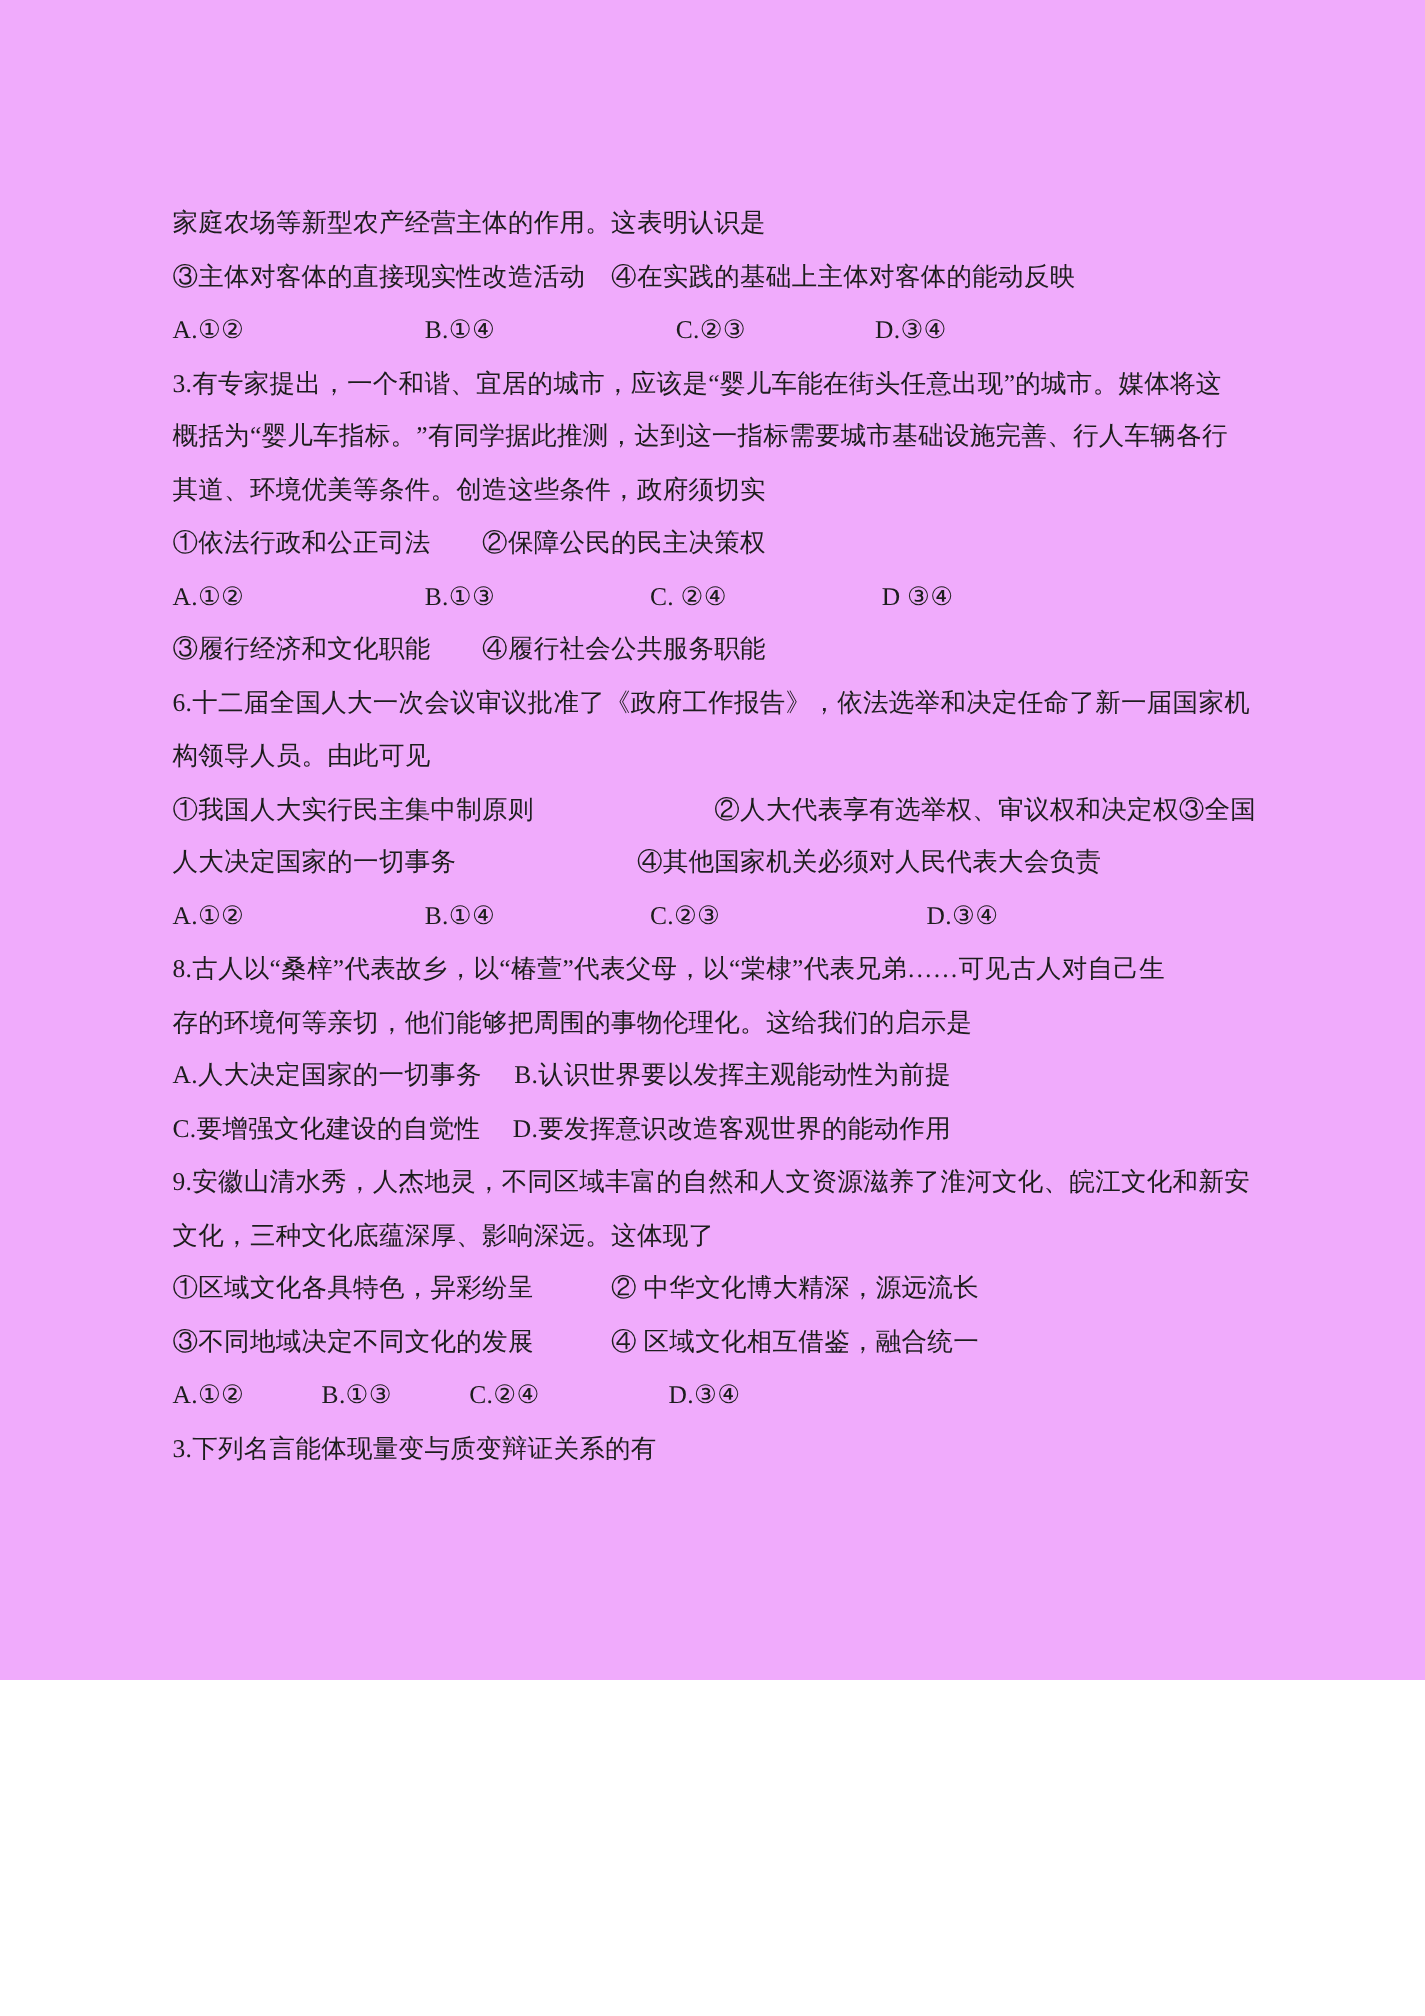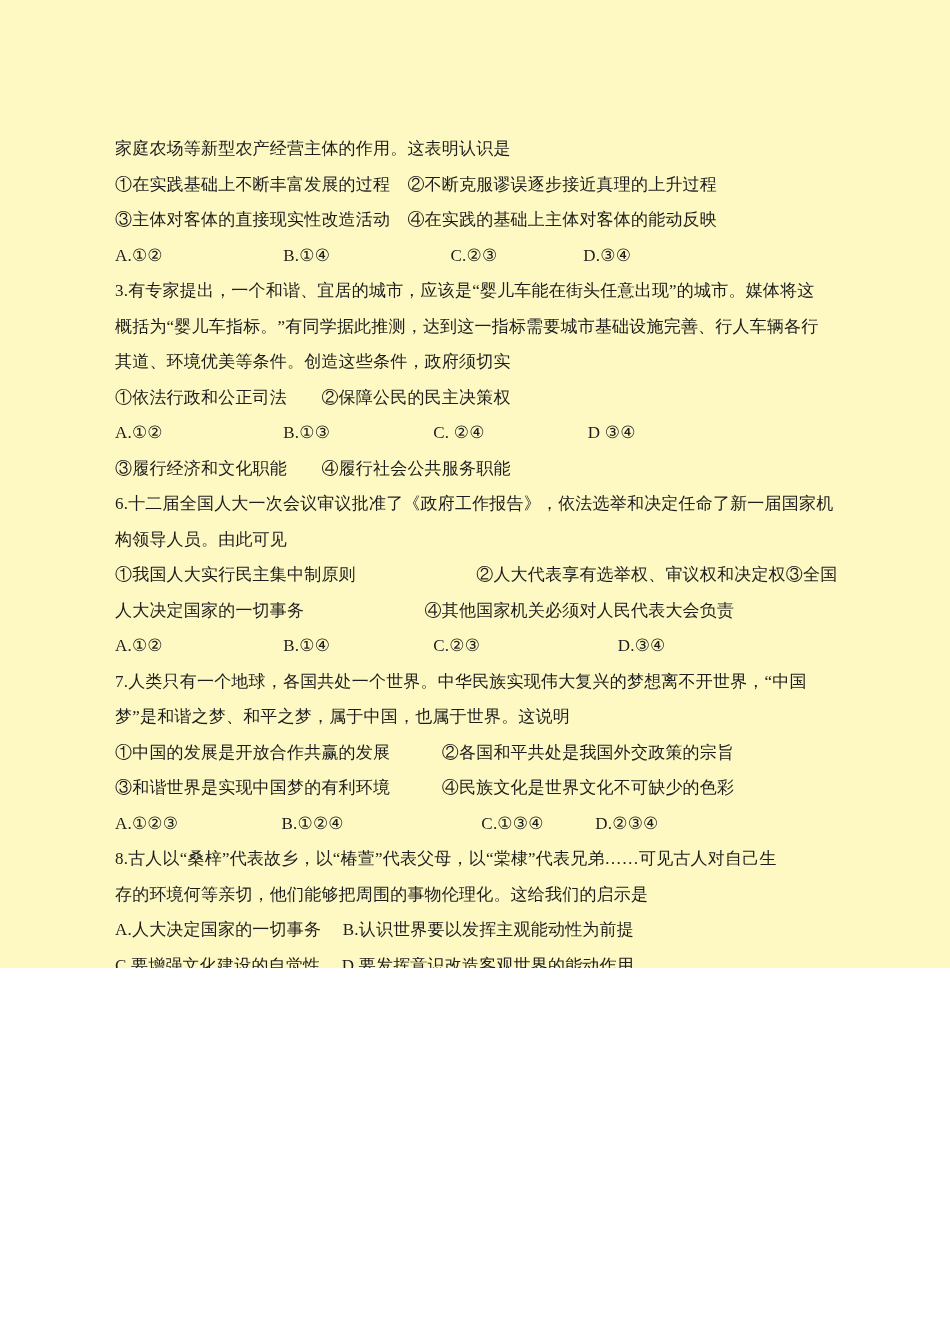--- a/index.html
+++ b/index.html
@@ -3,22 +3,22 @@
 <meta charset="utf-8">
 <style>
   html, body {
     margin: 0;
     padding: 0;
     background: #ffffff;
   }
   .page {
     position: relative;
     width: 950px;
-    height: 968px;
-    background: #fef9c3;
+    height: 1120px;
+    background: #f0abfc;
     overflow: hidden;
     font-family: "Liberation Serif", "DejaVu Serif", serif;
   }
   .content {
     position: absolute;
     left: 115px;
     top: 131px;
     width: 745px;
   }
   .question-block {
@@ -44,21 +44,20 @@
   }
 </style>
 </head>
 <body>
 
 <div class="page">
   <main class="content">
 
     <section class="question-block">
       <div class="line">家庭农场等新型农产经营主体的作用。这表明认识是</div>
-      <div class="line">①在实践基础上不断丰富发展的过程　②不断克服谬误逐步接近真理的上升过程</div>
       <div class="line">③主体对客体的直接现实性改造活动　④在实践的基础上主体对客体的能动反映</div>
       <div class="line">A.①②　　　　　　　B.①④　　　　　　　C.②③　　　　　D.③④</div>
     </section>
 
     <section class="question-block">
       <div class="line">3.有专家提出，一个和谐、宜居的城市，应该是“婴儿车能在街头任意出现”的城市。媒体将这</div>
       <div class="line">概括为“婴儿车指标。”有同学据此推测，达到这一指标需要城市基础设施完善、行人车辆各行</div>
       <div class="line">其道、环境优美等条件。创造这些条件，政府须切实</div>
       <div class="line">①依法行政和公正司法　　②保障公民的民主决策权</div>
       <div class="line">A.①②　　　　　　　B.①③　　　　　　C. ②④　　　　　　D ③④</div>
@@ -66,35 +65,35 @@
     </section>
 
     <section class="question-block">
       <div class="line">6.十二届全国人大一次会议审议批准了《政府工作报告》，依法选举和决定任命了新一届国家机</div>
       <div class="line">构领导人员。由此可见</div>
       <div class="line">①我国人大实行民主集中制原则　　　　　　　②人大代表享有选举权、审议权和决定权③全国</div>
       <div class="line">人大决定国家的一切事务　　　　　　　④其他国家机关必须对人民代表大会负责</div>
       <div class="line">A.①②　　　　　　　B.①④　　　　　　C.②③　　　　　　　　D.③④</div>
     </section>
 
-    <section class="question-block">
-      <div class="line">7.人类只有一个地球，各国共处一个世界。中华民族实现伟大复兴的梦想离不开世界，“中国</div>
-      <div class="line">梦”是和谐之梦、和平之梦，属于中国，也属于世界。这说明</div>
-      <div class="line">①中国的发展是开放合作共赢的发展　　　②各国和平共处是我国外交政策的宗旨</div>
-      <div class="line">③和谐世界是实现中国梦的有利环境　　　④民族文化是世界文化不可缺少的色彩</div>
-      <div class="line">A.①②③　　　　　　B.①②④　　　　　　　　C.①③④　　　D.②③④</div>
-    </section>
 
     <section class="question-block">
       <div class="line">8.古人以“桑梓”代表故乡，以“椿萱”代表父母，以“棠棣”代表兄弟……可见古人对自己生</div>
       <div class="line">存的环境何等亲切，他们能够把周围的事物伦理化。这给我们的启示是</div>
       <div class="line">A.人大决定国家的一切事务　 B.认识世界要以发挥主观能动性为前提</div>
       <div class="line">C.要增强文化建设的自觉性　 D.要发挥意识改造客观世界的能动作用</div>
     </section>
 
+    <section class="question-block">
+      <div class="line">9.安徽山清水秀，人杰地灵，不同区域丰富的自然和人文资源滋养了淮河文化、皖江文化和新安</div>
+      <div class="line">文化，三种文化底蕴深厚、影响深远。这体现了</div>
+      <div class="line">①区域文化各具特色，异彩纷呈　　　② 中华文化博大精深，源远流长</div>
+      <div class="line">③不同地域决定不同文化的发展　　　④ 区域文化相互借鉴，融合统一</div>
+      <div class="line">A.①②　　　B.①③　　　C.②④　　　　　D.③④</div>
+    </section>
 
     <section class="question-block">
       <div class="line">3.下列名言能体现量变与质变辩证关系的有</div>
     </section>
 
   </main>
 
   <div class="footer">第2页 | 共4页</div>
 </div>
 

